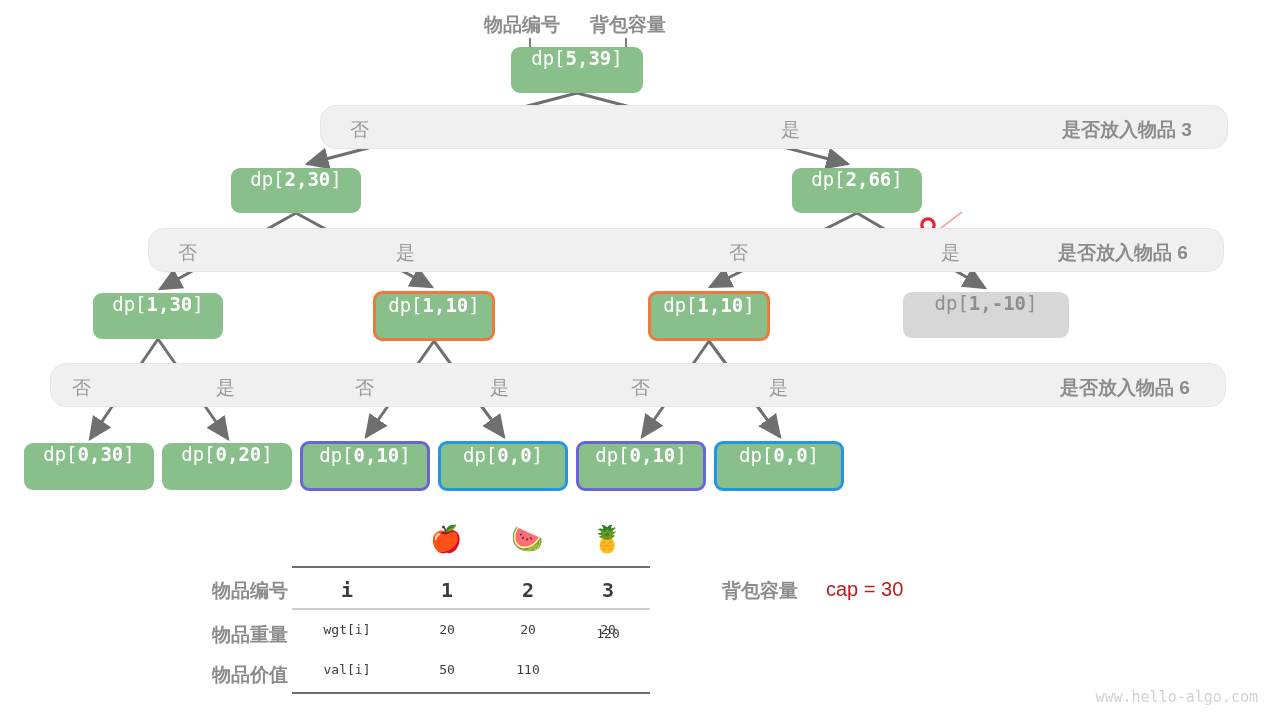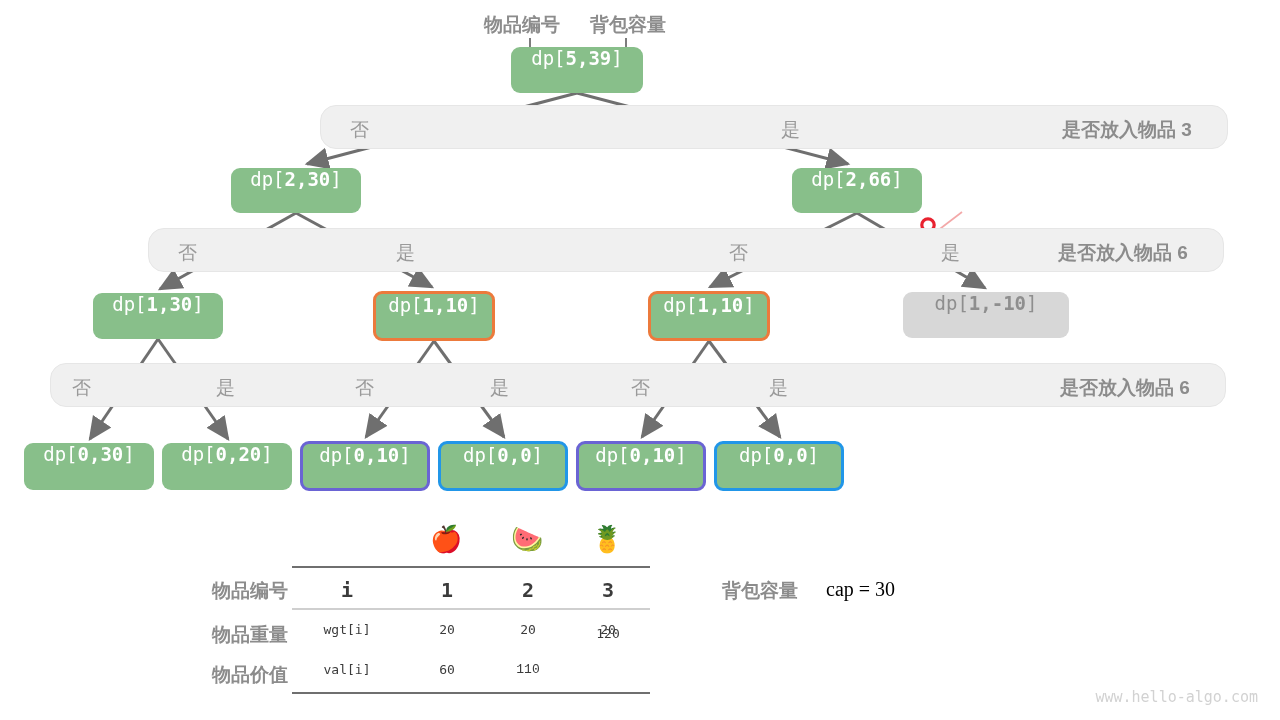--- a/index.html
+++ b/index.html
@@ -105,22 +105,22 @@
 
   .cap-label{
     position:absolute;
     color:#8c8c8c;
     font-size:19px;
     font-weight:bold;
     white-space:nowrap;
   }
   .cap-value{
     position:absolute;
-    color:#000000;
-    font-family:Liberation Serif, serif;
+    color:#b91c1c;
+    font-family:Liberation Sans, sans-serif;
     font-size:20px;
     white-space:nowrap;
   }
 
   .watermark{
     position:absolute;
     right:22px;bottom:14px;
     color:#d2d2d2;
     font-family:"DejaVu Sans Mono","Liberation Mono",monospace;
     font-size:15px;
@@ -299,22 +299,22 @@
   <div class="tbl-cell" style="left:300px;top:662px;width:94px;">val[i]</div>
 
   <div class="tbl-cell hdr" style="left:420px;top:578px;width:54px;">1</div>
   <div class="tbl-cell hdr" style="left:501px;top:578px;width:54px;">2</div>
   <div class="tbl-cell hdr" style="left:581px;top:578px;width:54px;">3</div>
 
   <div class="tbl-cell" style="left:420px;top:622px;width:54px;">20</div>
   <div class="tbl-cell" style="left:501px;top:622px;width:54px;">20</div>
   <div class="tbl-cell" style="left:581px;top:622px;width:54px;">20</div>
 
-  <div class="tbl-cell" style="left:420px;top:662px;width:54px;">60</div>
-  <div class="tbl-cell" style="left:501px;top:662px;width:54px;font-family:Liberation Mono, monospace;">110</div>
+  <div class="tbl-cell" style="left:420px;top:662px;width:54px;">50</div>
+  <div class="tbl-cell" style="left:501px;top:662px;width:54px;">110</div>
   <div class="tbl-cell" style="left:581px;top:626px;width:54px;">120</div>
 
   <div class="cap-label" style="left:722px;top:578px;">背包容量</div>
   <div class="cap-value" style="left:826px;top:578px;">cap = 30</div>
 
   <div class="watermark">www.hello-algo.com</div>
 
 </div>
 
 </body></html>

